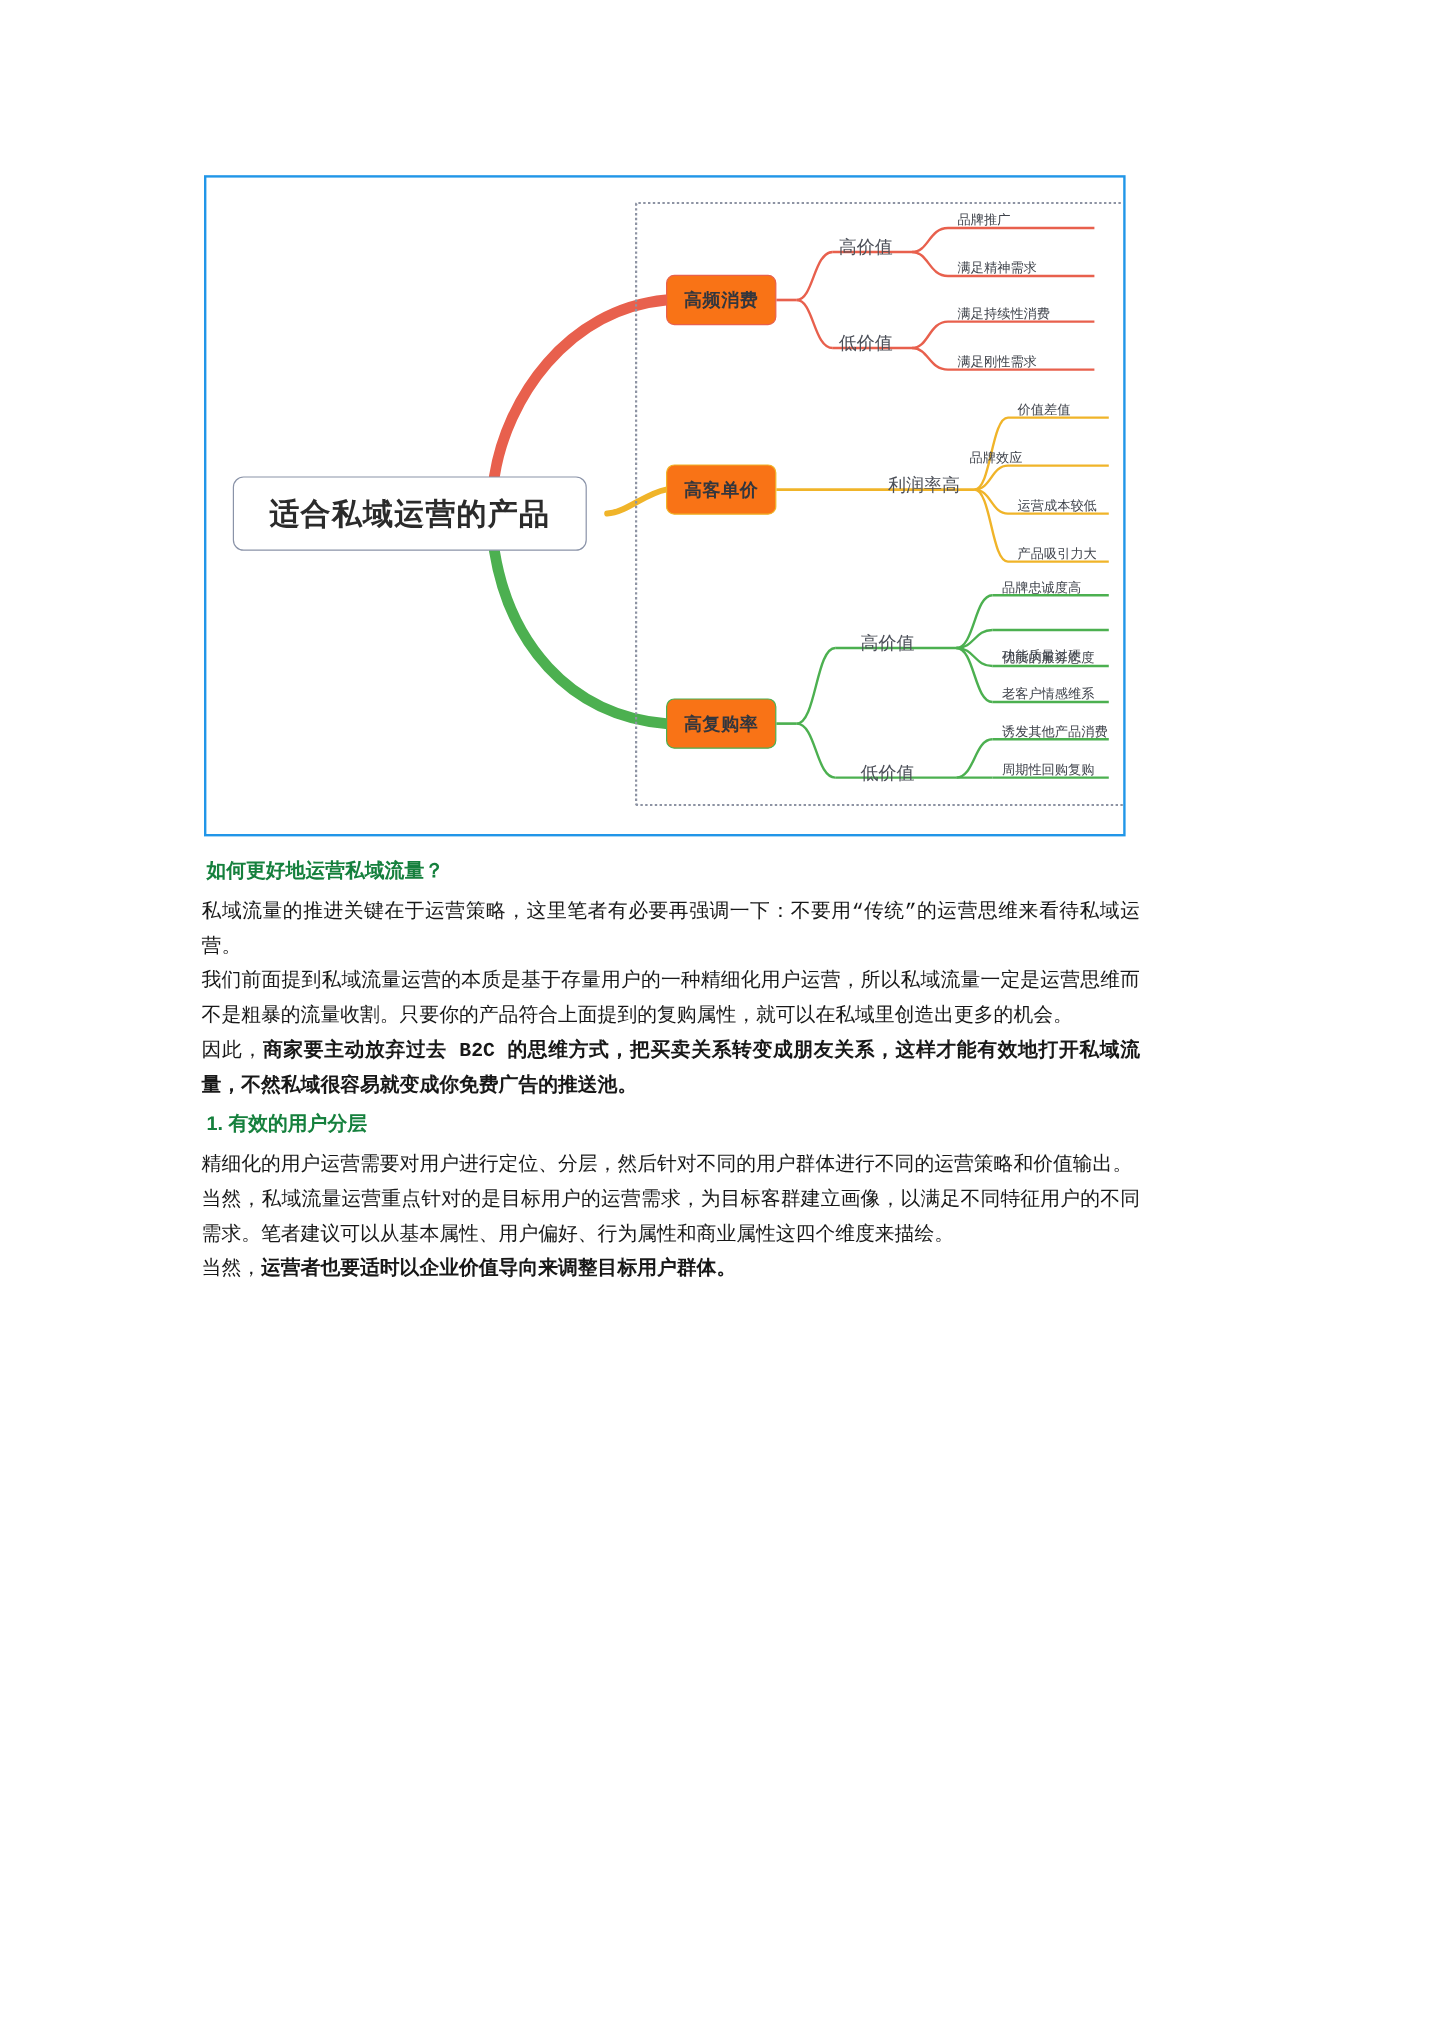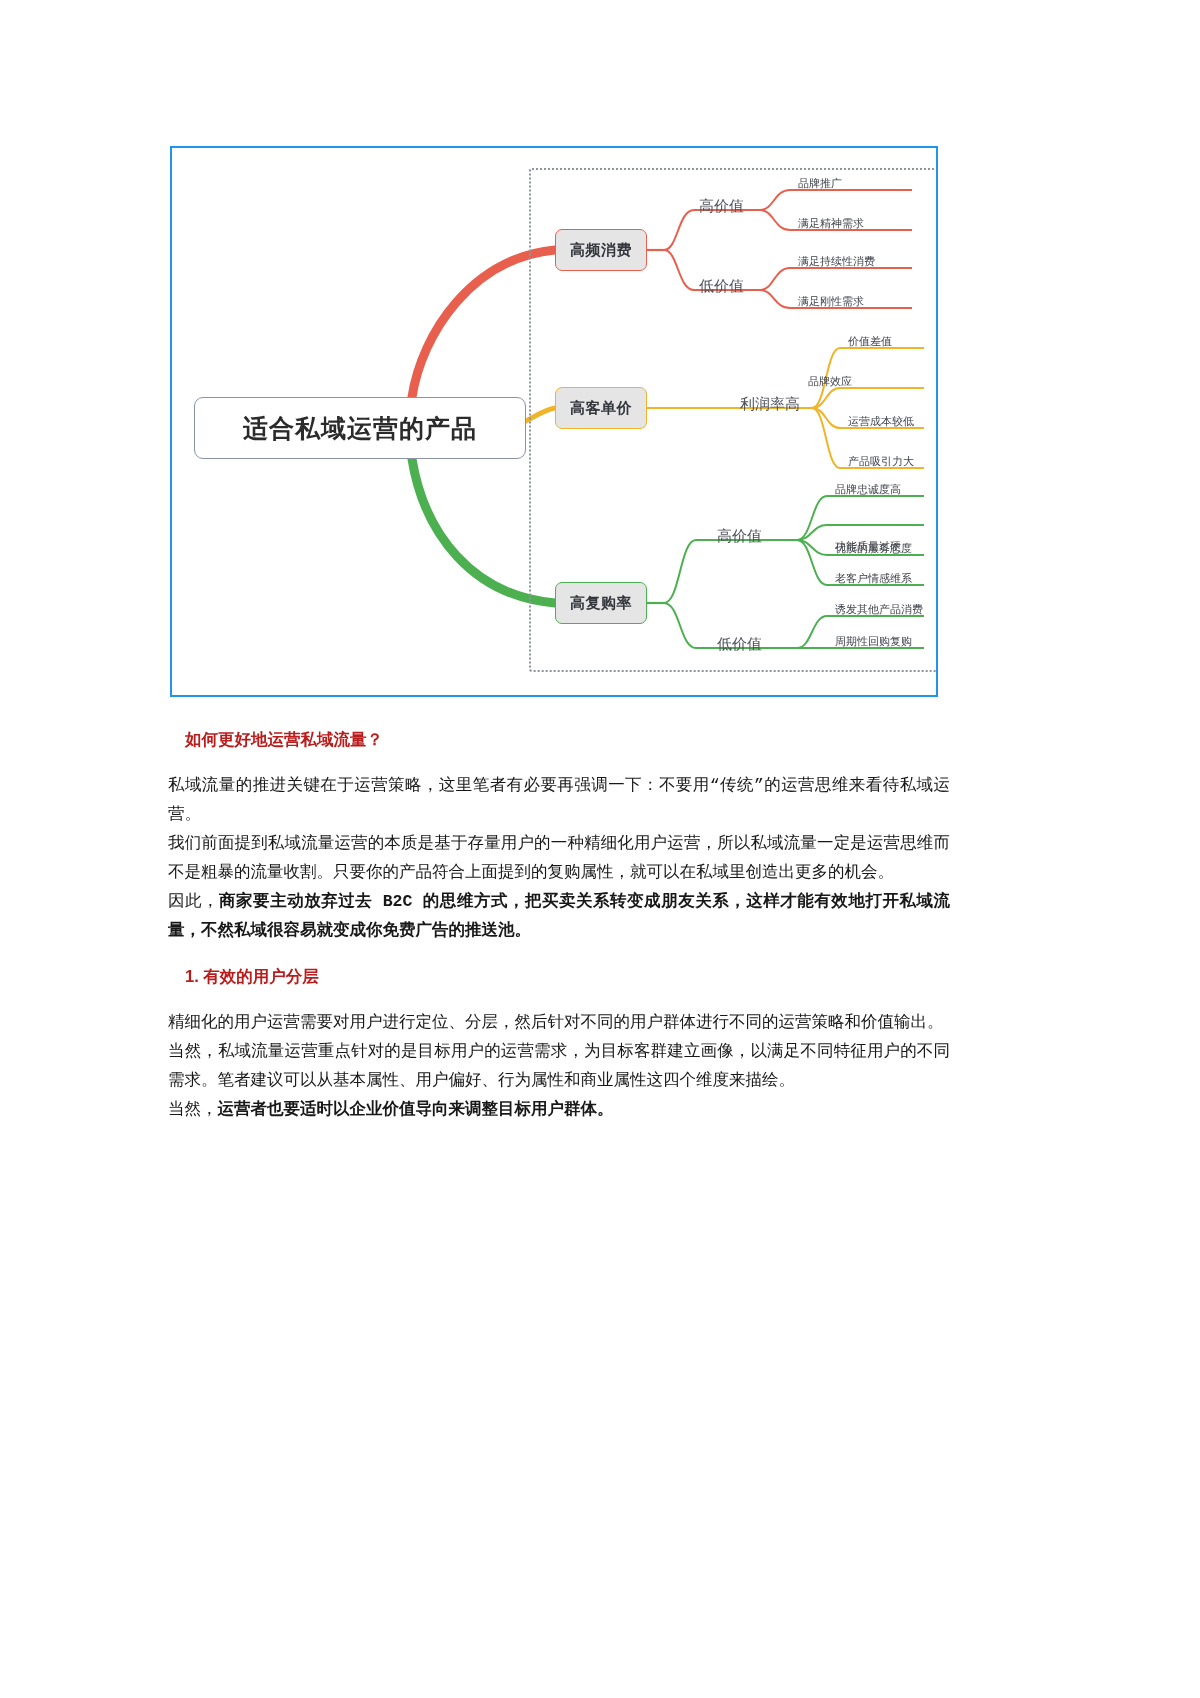--- a/index.html
+++ b/index.html
@@ -50,34 +50,34 @@
     display: flex;
     align-items: center;
     justify-content: center;
     white-space: nowrap;
     font-family: "Liberation Sans", "DejaVu Sans", sans-serif;
   }
 
   .root-node {
     left: 22px;
     top: 249px;
-    width: 332px;
+    width: 295px;
     height: 62px;
     border: 1.5px solid #8a93a8;
     border-radius: 9px;
     background: #ffffff;
     font-size: 25px;
     font-weight: bold;
     color: #2b2b2b;
     letter-spacing: 1px;
   }
 
   .branch-node {
     border-radius: 7px;
-    background: #e5e5e5;
+    background: #f97316;
     font-size: 15px;
     font-weight: bold;
     color: #33363d;
     letter-spacing: 0.5px;
     width: 92px;
     height: 42px;
   }
   .branch-red   { border: 1.6px solid #e8604d; left: 383px; top: 81px; }
   .branch-amber { border: 1.6px solid #f0b429; left: 383px; top: 239px; text-align: right; }
   .branch-green { border: 1.6px solid #4cb050; left: 383px; top: 434px; }
@@ -124,22 +124,22 @@
     margin: 0;
     text-align: justify;
     font-family: Liberation Mono, monospace;
   }
   .para.bold, .heading {
     font-weight: bold;
   }
   .heading {
     font-size: 16.5px;
     line-height: 29px;
-    margin: 17px;
-    color: #b91c1c;
+    margin: 4px;
+    color: #15803d;
   }
   .inline-bold { font-weight: bold; }
 </style>
 </head>
 <body>
 
 <div class="page">
 
   <div class="figure-frame">
 

